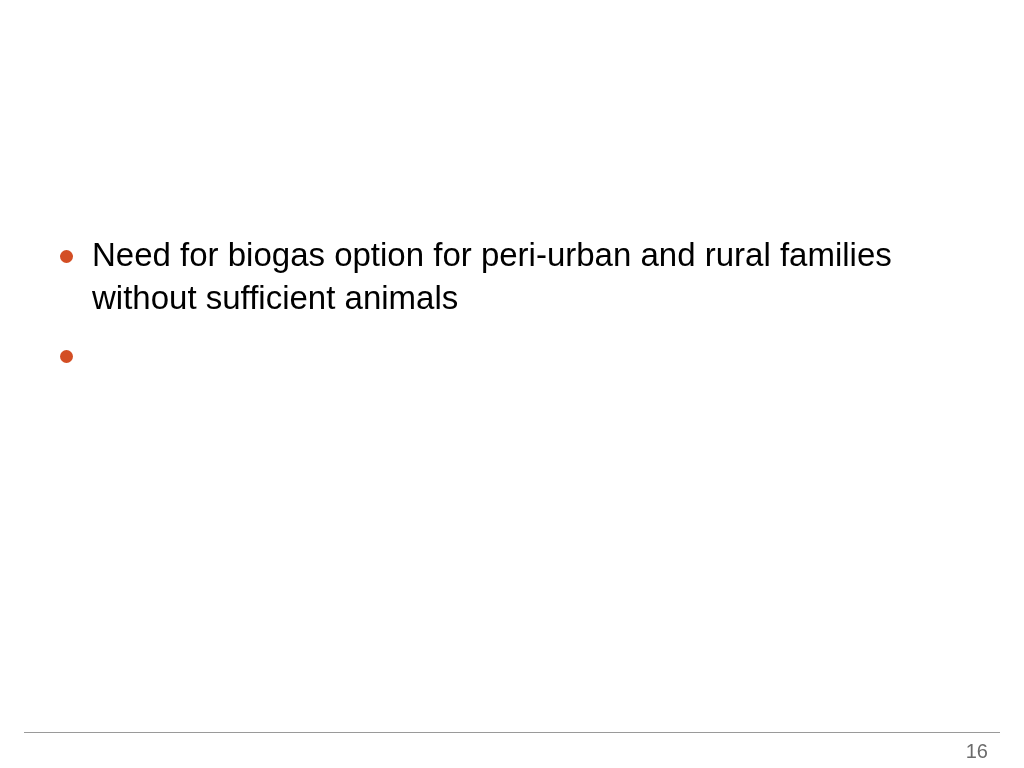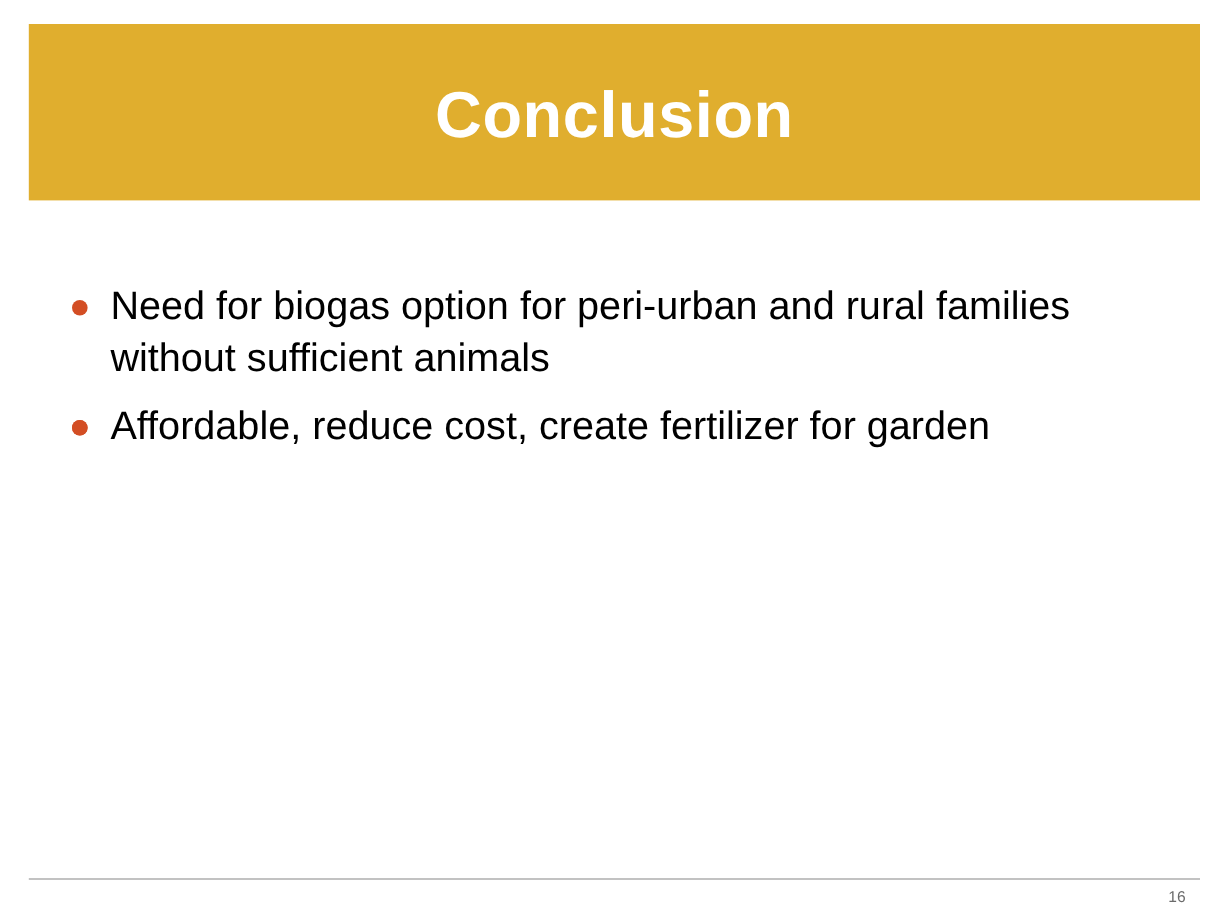--- a/index.html
+++ b/index.html
@@ -75,45 +75,38 @@
     left: 24px;
     top: 732px;
     width: 976px;
     height: 1px;
     background: #9a9a9a;
   }
   .page-number {
     position: absolute;
     right: 36px;
     top: 740px;
-    font-size: 13px;
+    font-size: 20px;
     color: #6b6b6b;
   }
 </style>
 </head>
 <body>
 
 <div class="slide">
 
-  <div class="title-banner">
-    <div class="title-text">Conclusion</div>
-  </div>
 
   <div class="body-area">
     <ul class="bullets">
       <li>
         <span class="dot"></span>
         <span>Need for biogas option for peri-urban and rural families without sufficient animals</span>
       </li>
       <li>
         <span class="dot"></span>
       </li>
-      <li>
-        <span class="dot"></span>
-        <span>Affordable, reduce cost, create fertilizer for garden</span>
-      </li>
     </ul>
   </div>
 
   <div class="footer-rule"></div>
   <div class="page-number">16</div>
 
 </div>
 
 </body></html>

